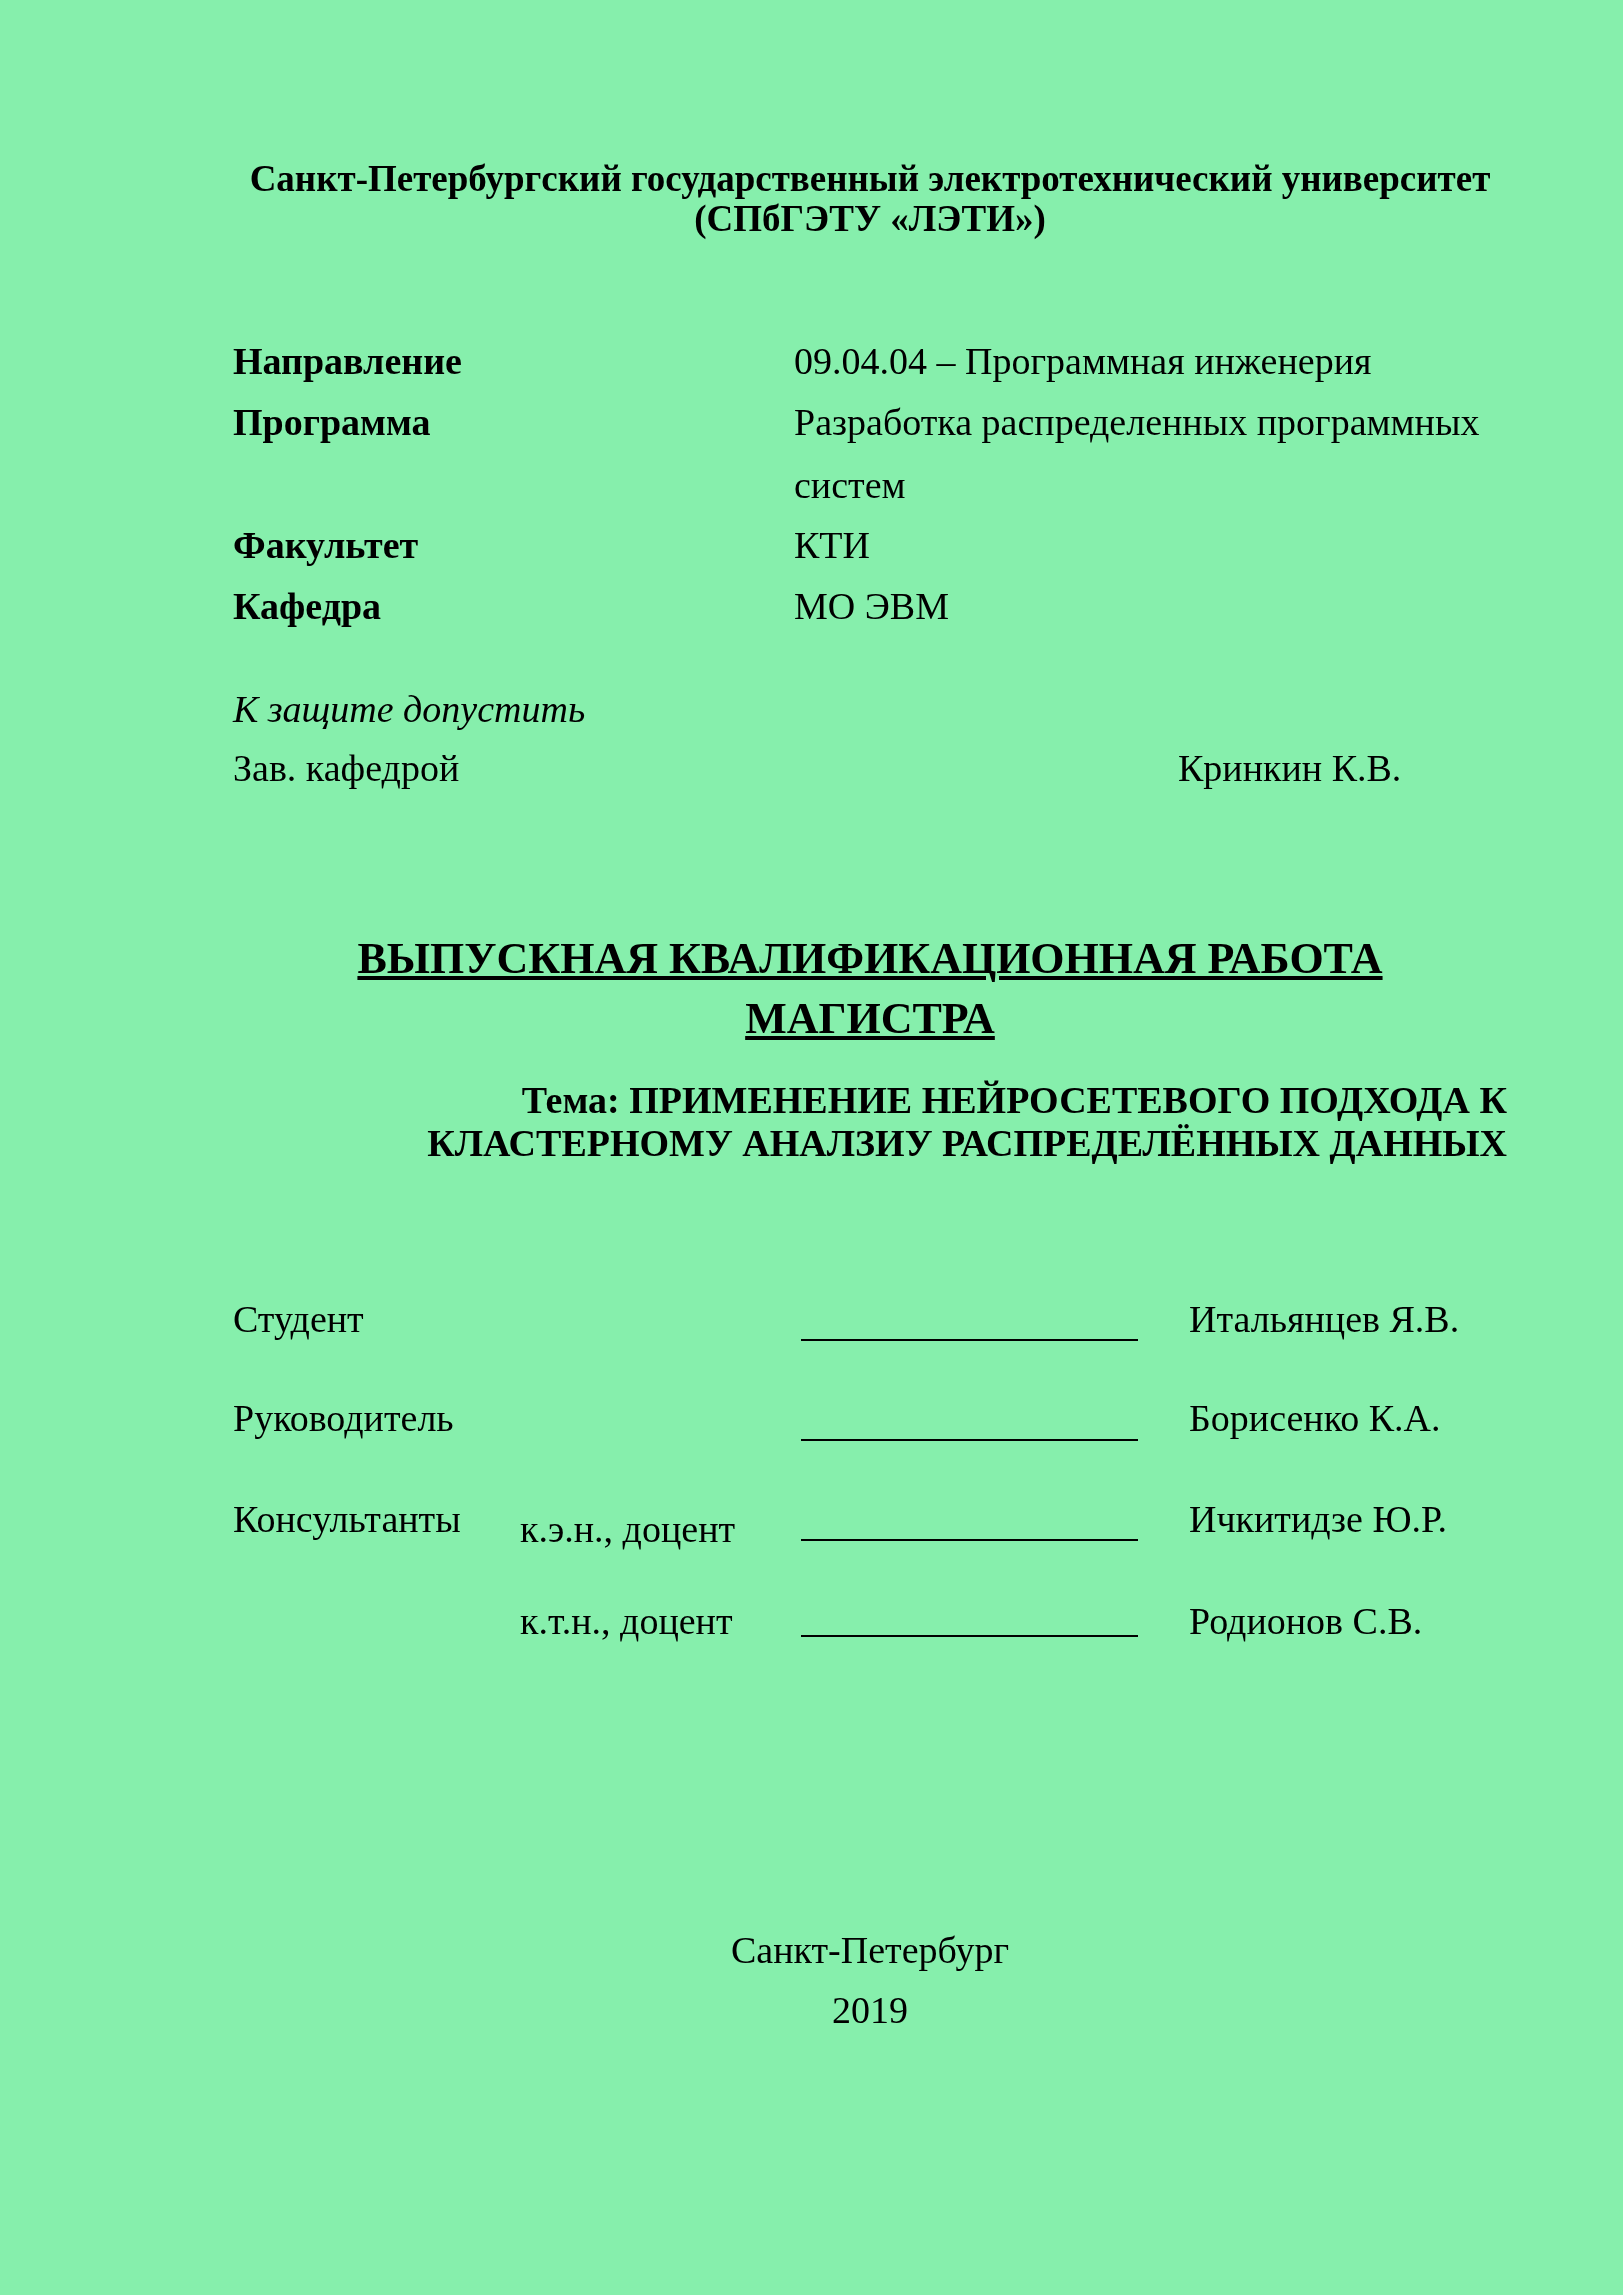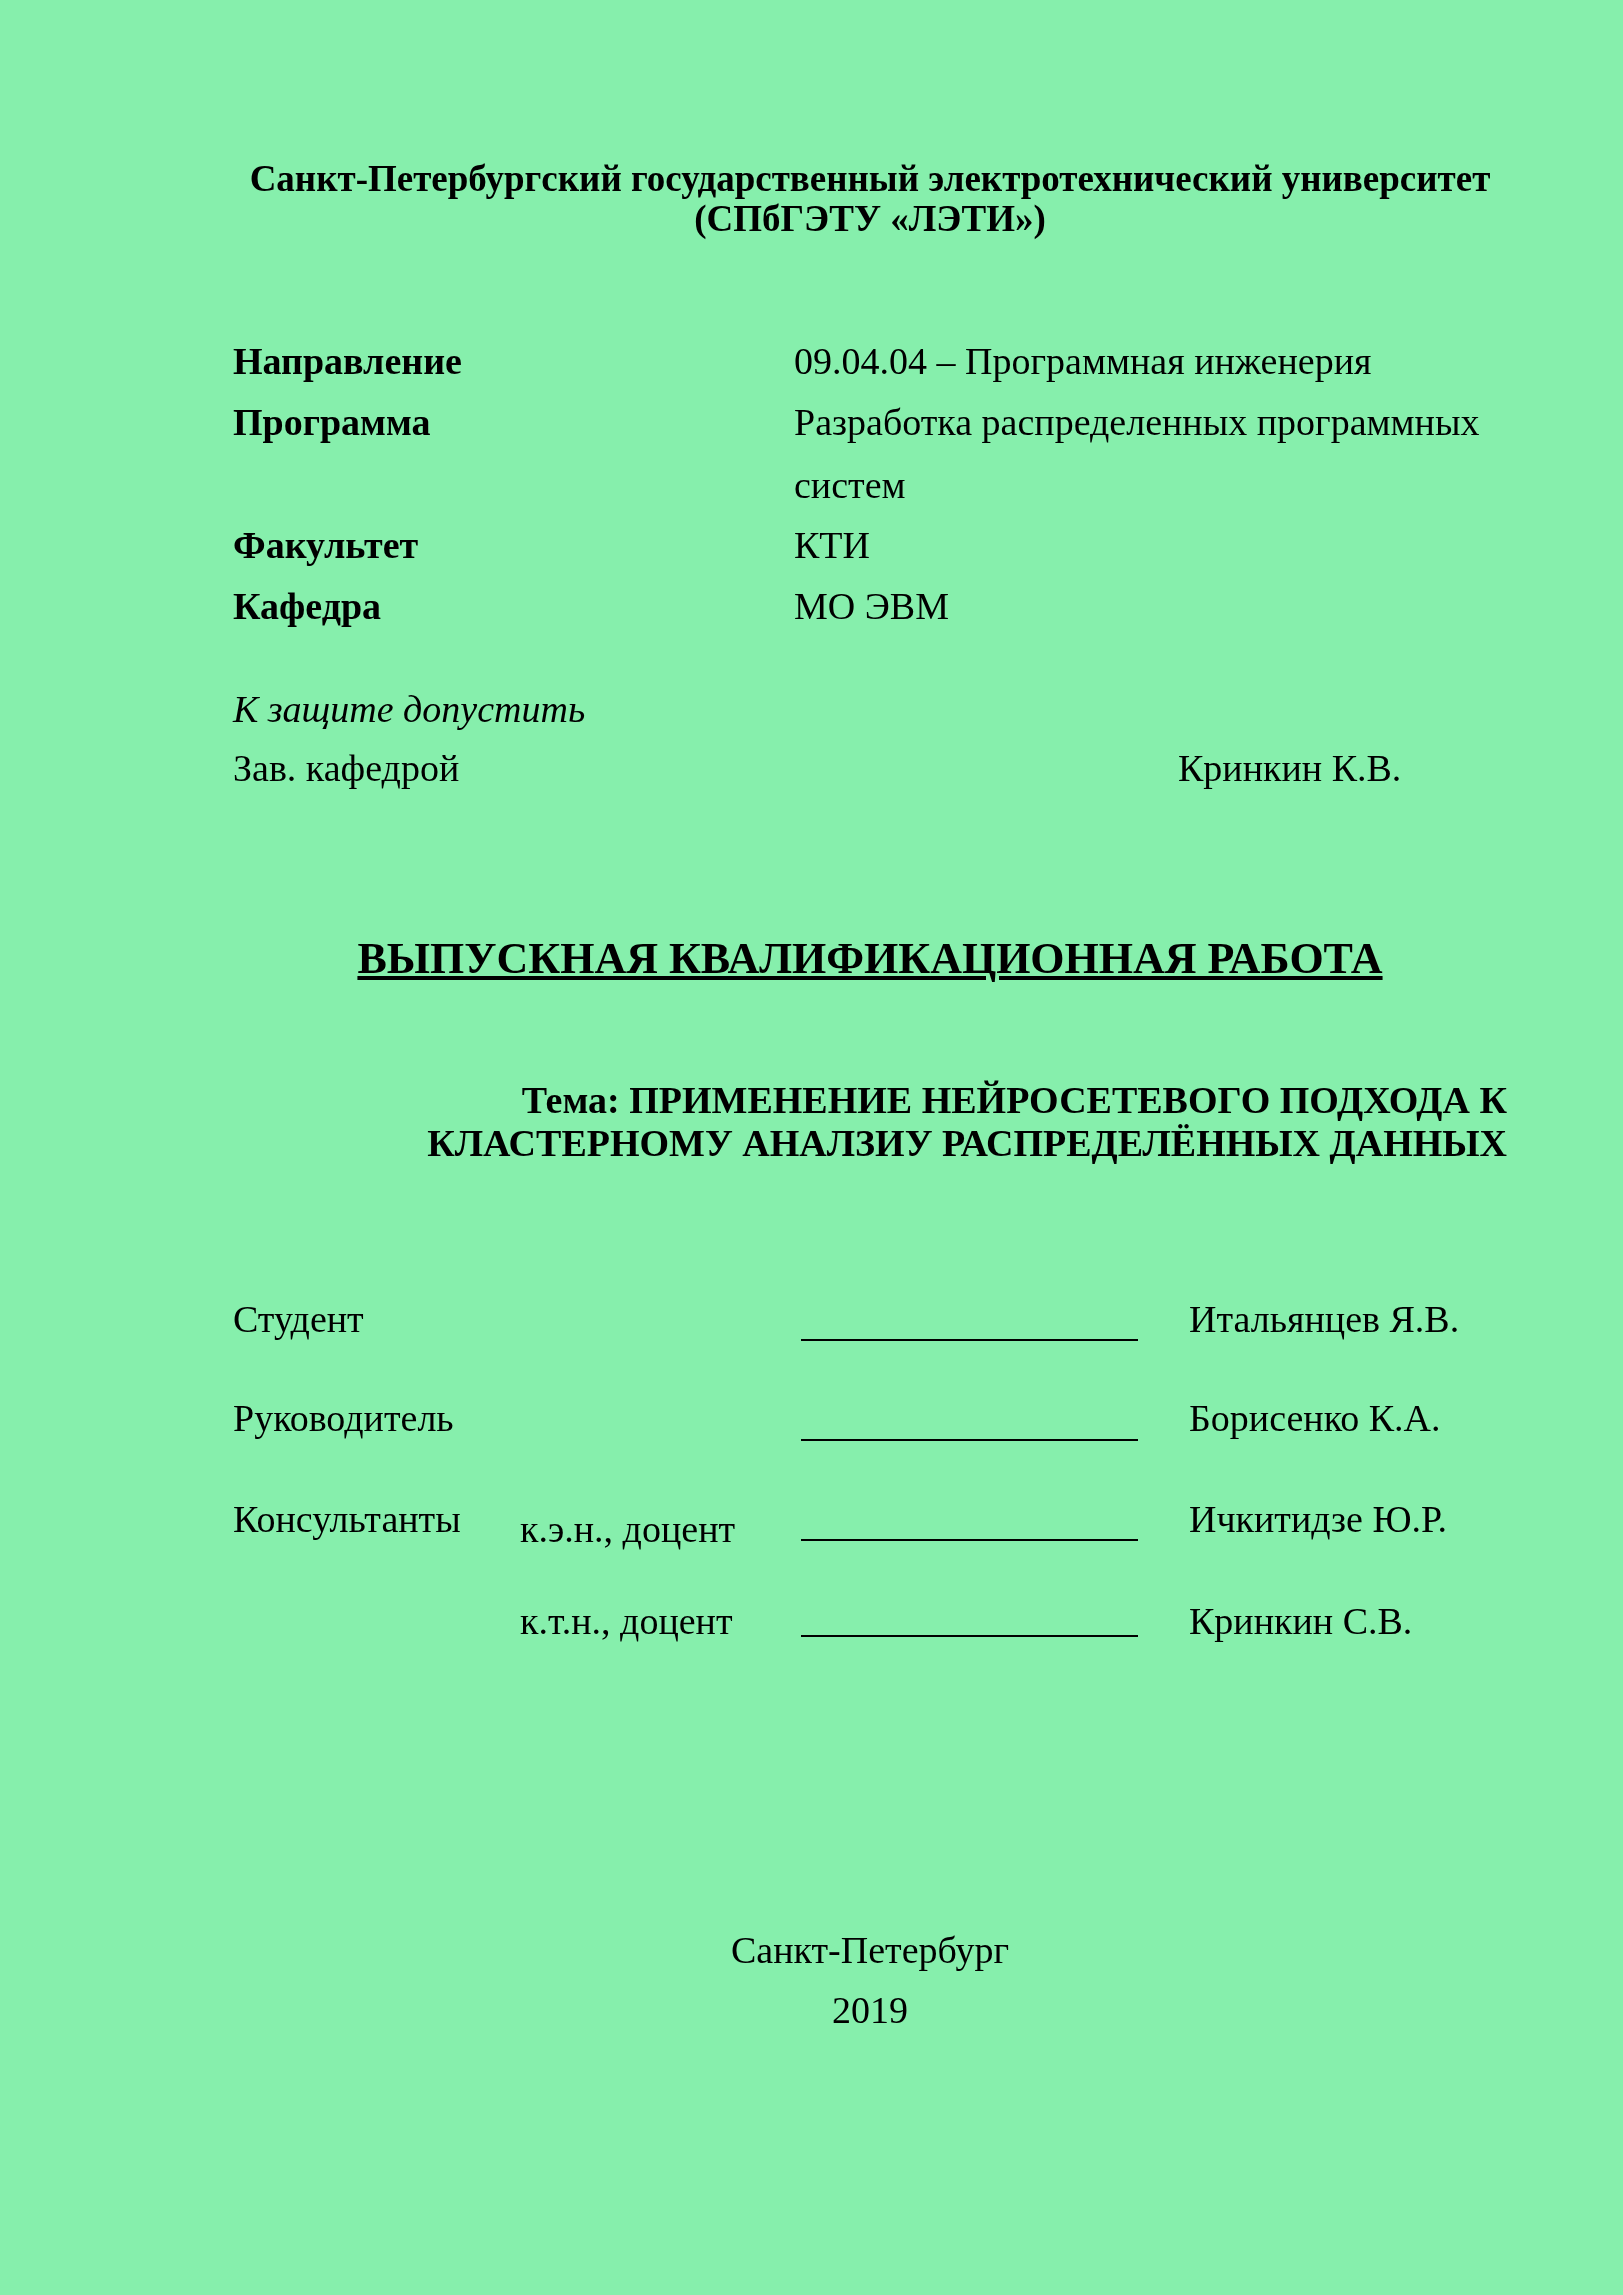--- a/index.html
+++ b/index.html
@@ -58,20 +58,21 @@
 
   <div class="abs field-label" style="top:585px">Кафедра</div>
   <div class="abs field-value" style="top:585px">МО ЭВМ</div>
 
   <div class="abs admit-note">К защите допустить</div>
   <div class="abs admit-role">Зав. кафедрой</div>
   <div class="abs admit-name">Кринкин К.В.</div>
 
   <div class="abs col title-block">
     <div>ВЫПУСКНАЯ КВАЛИФИКАЦИОННАЯ РАБОТА</div>
+    <div>МАГИСТРА</div>
   </div>
 
   <div class="abs col topic-block">
     <div>Тема: ПРИМЕНЕНИЕ НЕЙРОСЕТЕВОГО ПОДХОДА К</div>
     <div>КЛАСТЕРНОМУ АНАЛЗИУ РАСПРЕДЕЛЁННЫХ ДАННЫХ</div>
   </div>
 
   <div class="abs sig-role" style="top:1298px">Студент</div>
   <div class="abs sig-line" style="top:1339px"></div>
   <div class="abs sig-name" style="top:1298px">Итальянцев Я.В.</div>
@@ -80,19 +81,19 @@
   <div class="abs sig-line" style="top:1439px"></div>
   <div class="abs sig-name" style="top:1397px">Борисенко К.А.</div>
 
   <div class="abs sig-role" style="top:1498px">Консультанты</div>
   <div class="abs sig-degree" style="top:1508px">к.э.н., доцент</div>
   <div class="abs sig-line" style="top:1539px"></div>
   <div class="abs sig-name" style="top:1498px">Ичкитидзе Ю.Р.</div>
 
   <div class="abs sig-degree" style="top:1600px">к.т.н., доцент</div>
   <div class="abs sig-line" style="top:1635px"></div>
-  <div class="abs sig-name" style="top:1600px">Кринкин С.В.</div>
+  <div class="abs sig-name" style="top:1600px">Родионов С.В.</div>
 
   <div class="abs col footer-city">Санкт-Петербург</div>
   <div class="abs col footer-year">2019</div>
 
 </div>
 
 
 </body></html>

